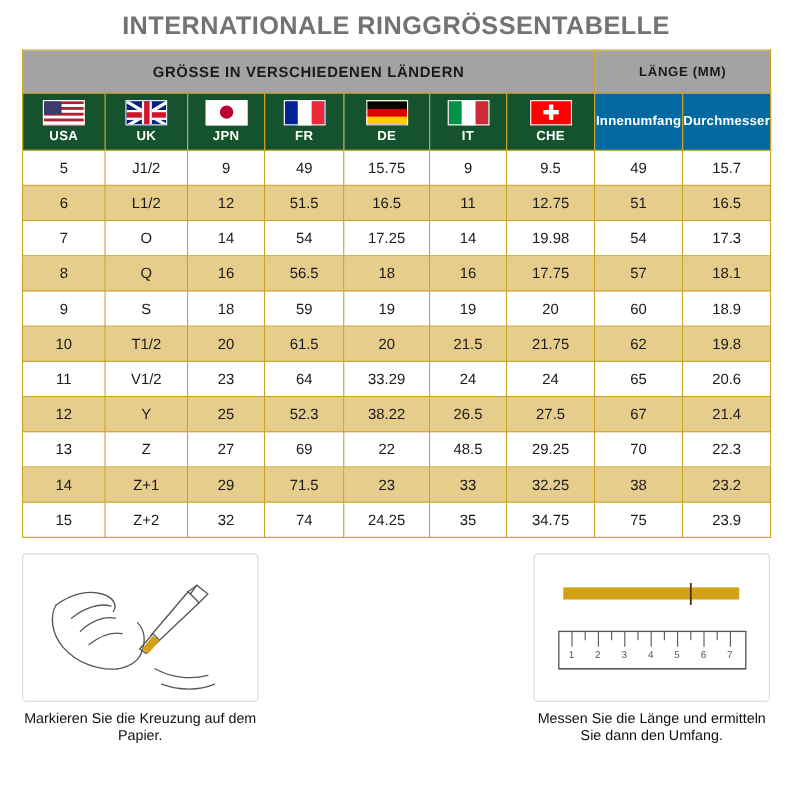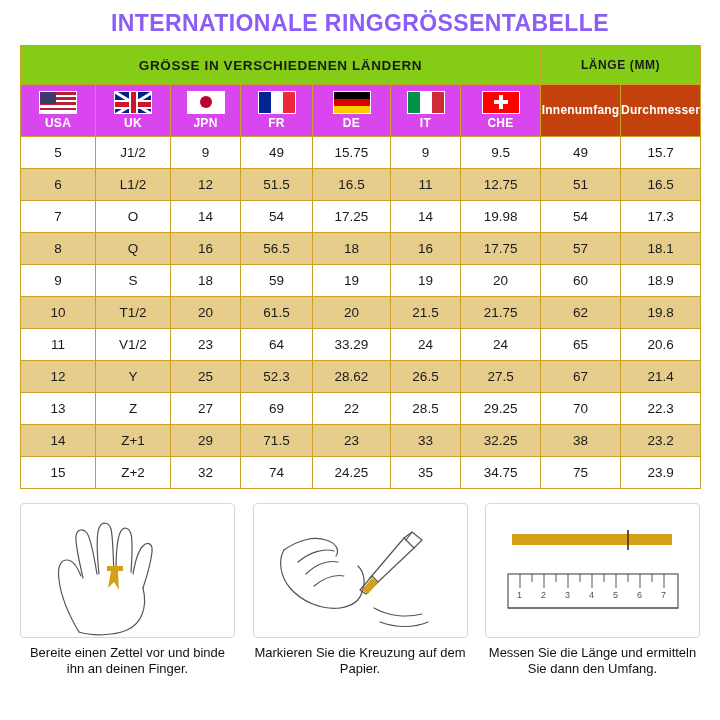--- a/index.html
+++ b/index.html
@@ -20,52 +20,52 @@
     position: relative;
     box-sizing: border-box;
     padding: 0 20px;
   }
   .title {
     text-align: center;
     font-size: 23px;
     font-weight: bold;
     letter-spacing: 0.4px;
     padding: 10px 0 8px 0;
-    color: #8b5cf6;
+    color: #737373;
   }
   table.size-table {
     width: 680px;
     border-collapse: collapse;
     table-layout: fixed;
   }
   table.size-table td, table.size-table th {
     border: 1px solid #c9a227;
     text-align: center;
     vertical-align: middle;
     font-size: 13.5px;
     color: #1a1a1a;
   }
   .hdr-main {
-    background: #84cc16;
+    background: #a3a3a3;
     color: #ffffff;
     font-size: 17px;
     font-weight: bold;
     letter-spacing: 0.6px;
     height: 36px;
   }
   .hdr-main.len {
     font-size: 12px;
   }
   .flagrow td {
-    background: #d946ef;
+    background: #14532d;
     height: 46px;
     padding: 2px 0 3px 0;
   }
   .flagrow td.sub {
-    background: #c2410c;
+    background: #0369a1;
     color: #ffffff;
     font-weight: bold;
     font-size: 12px;
     letter-spacing: 0.2px;
   }
   .flag-wrap {
     display: flex;
     flex-direction: column;
     align-items: center;
     justify-content: center;
@@ -347,33 +347,33 @@
         <td>24</td>
         <td>24</td>
         <td>65</td>
         <td>20.6</td>
       </tr>
       <tr class="data-row row-even">
         <td>12</td>
         <td>Y</td>
         <td>25</td>
         <td>52.3</td>
-        <td>28.62</td>
+        <td>38.22</td>
         <td>26.5</td>
         <td>27.5</td>
         <td>67</td>
         <td>21.4</td>
       </tr>
       <tr class="data-row row-odd">
         <td>13</td>
         <td>Z</td>
         <td>27</td>
         <td>69</td>
         <td>22</td>
-        <td>28.5</td>
+        <td>48.5</td>
         <td>29.25</td>
         <td>70</td>
         <td>22.3</td>
       </tr>
       <tr class="data-row row-even">
         <td>14</td>
         <td>Z+1</td>
         <td>29</td>
         <td>71.5</td>
         <td>23</td>
@@ -391,39 +391,20 @@
         <td>35</td>
         <td>34.75</td>
         <td>75</td>
         <td>23.9</td>
       </tr>
     </tbody>
   </table>
 
   <div class="bottom">
 
-    <div class="step">
-      <div class="step-img">
-        <svg viewBox="0 0 213 133" width="213" height="133" xmlns="http://www.w3.org/2000/svg">
-          <g fill="none" stroke="#555" stroke-width="1.2" stroke-linecap="round" stroke-linejoin="round">
-            <path d="M58 128 C46 108 40 92 38 76 C36 62 40 56 46 56 C52 56 56 62 60 72"></path>
-            <path d="M62 74 C58 56 54 40 55 32 C56 25 62 24 66 29 C70 35 73 52 76 70"></path>
-            <path d="M78 70 C76 50 75 32 78 24 C81 17 88 18 90 25 C92 33 92 52 93 68"></path>
-            <path d="M95 68 C95 50 96 36 99 29 C102 22 108 23 110 30 C112 38 111 54 110 68"></path>
-            <path d="M112 70 C114 58 118 46 122 42 C127 37 132 40 131 48 C130 58 126 72 122 84"></path>
-            <path d="M58 128 C70 132 92 132 106 126 C120 120 127 104 122 84"></path>
-          </g>
-          <g>
-            <rect x="86" y="62" width="16" height="5" fill="#d4a017"></rect>
-            <path d="M90 67 L87 84 L93 78 L98 86 L97 67 Z" fill="#d4a017"></path>
-          </g>
-        </svg>
-      </div>
-      <div class="step-caption">Bereite einen Zettel vor und binde ihn an deinen Finger.</div>
-    </div>
 
     <div class="step">
       <div class="step-img">
         <svg viewBox="0 0 213 133" width="213" height="133" xmlns="http://www.w3.org/2000/svg">
           <g fill="none" stroke="#555" stroke-width="1.2" stroke-linecap="round" stroke-linejoin="round">
             <path d="M30 46 C44 36 60 32 72 36 C82 39 86 46 82 52"></path>
             <path d="M44 58 C56 48 70 44 80 47"></path>
             <path d="M52 70 C62 60 74 56 84 58"></path>
             <path d="M60 82 C70 74 80 70 90 72"></path>
             <path d="M30 46 C24 56 26 72 36 84 C48 98 68 106 86 104"></path>

